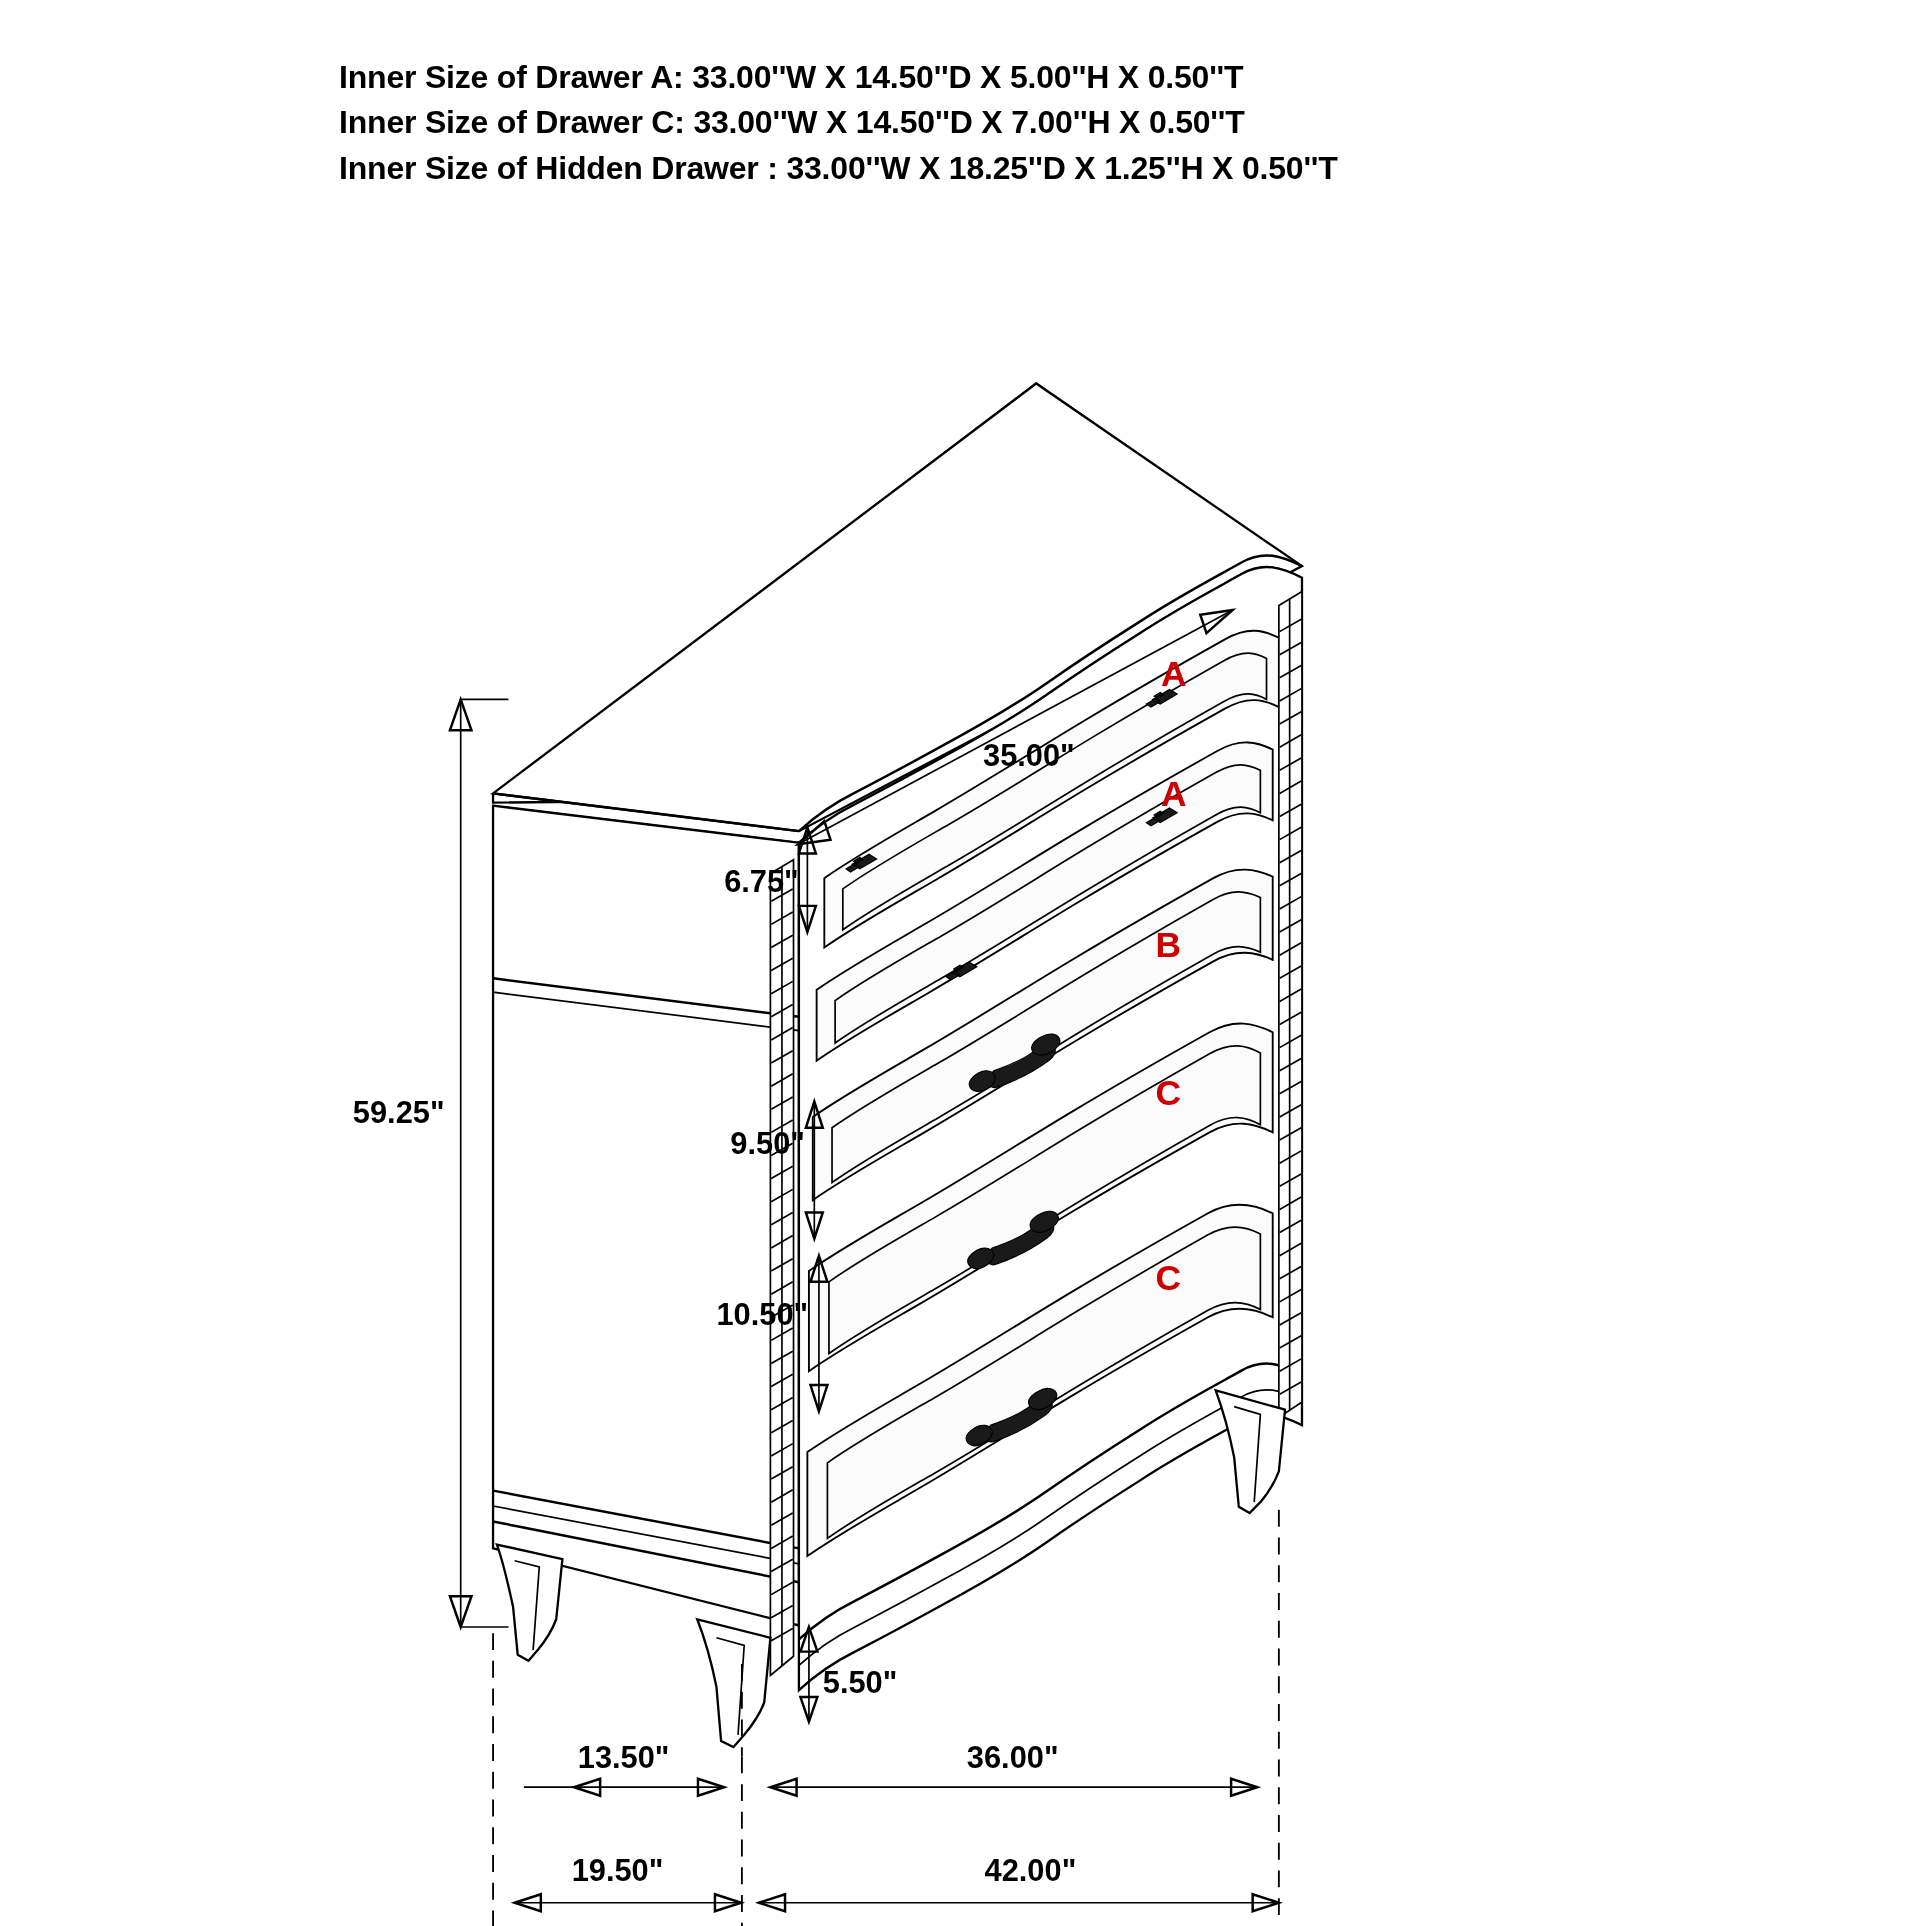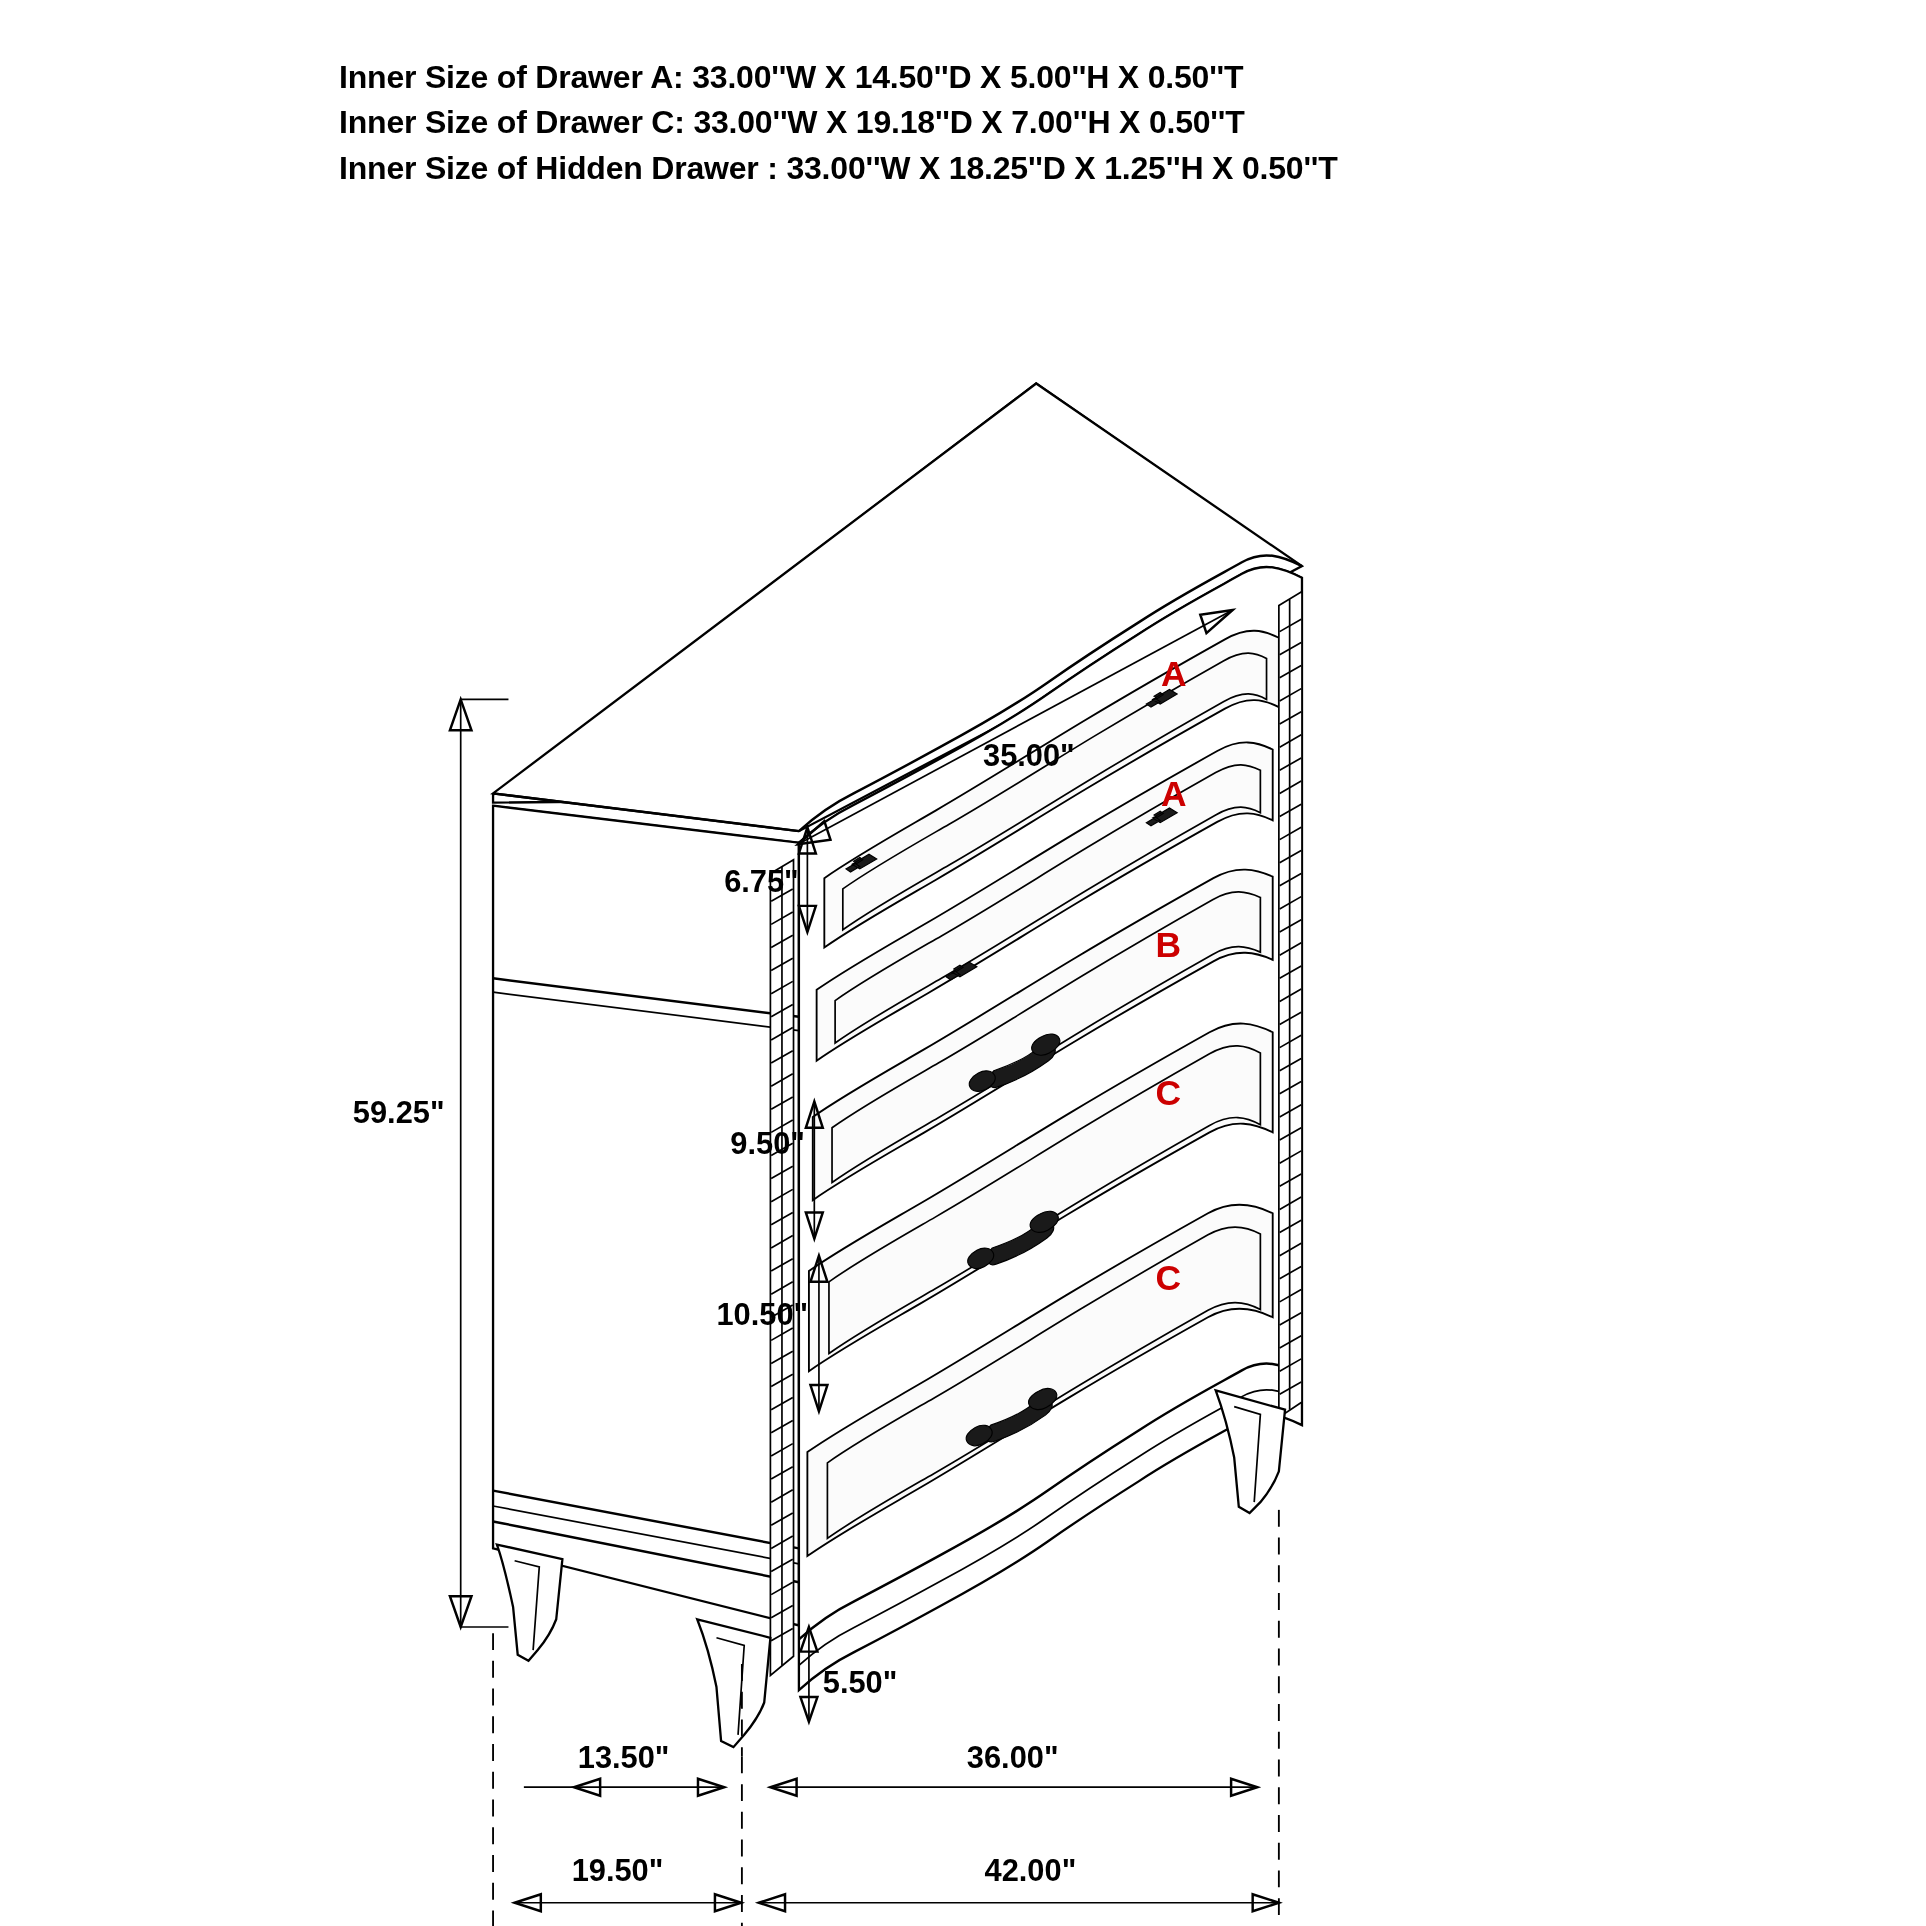--- a/index.html
+++ b/index.html
@@ -63,21 +63,21 @@
   .hw { fill: #1a1a1a; stroke: #000; stroke-width: 1.5; }
   .colstripe { fill: #ffffff; stroke: #000; stroke-width: 2.2; }
 </style>
 </head>
 <body>
 
 <div id="stage">
 
   <div class="spec-block">
     <div class="spec-line">Inner Size of Drawer A: 33.00''W X 14.50''D X 5.00''H X 0.50''T</div>
-    <div class="spec-line">Inner Size of Drawer C: 33.00''W X 19.18''D X 7.00''H X 0.50''T</div>
+    <div class="spec-line">Inner Size of Drawer C: 33.00''W X 14.50''D X 7.00''H X 0.50''T</div>
     <div class="spec-line">Inner Size of Hidden Drawer : 33.00''W X 18.25''D X 1.25''H X 0.50''T</div>
   </div>
 
   <svg class="diagram" viewBox="0 0 2500 2500">
 
     <g>
 
       <path class="face" d="M 1345 468
            L 1680 700
            C 1660 716 1636 714 1620 706

